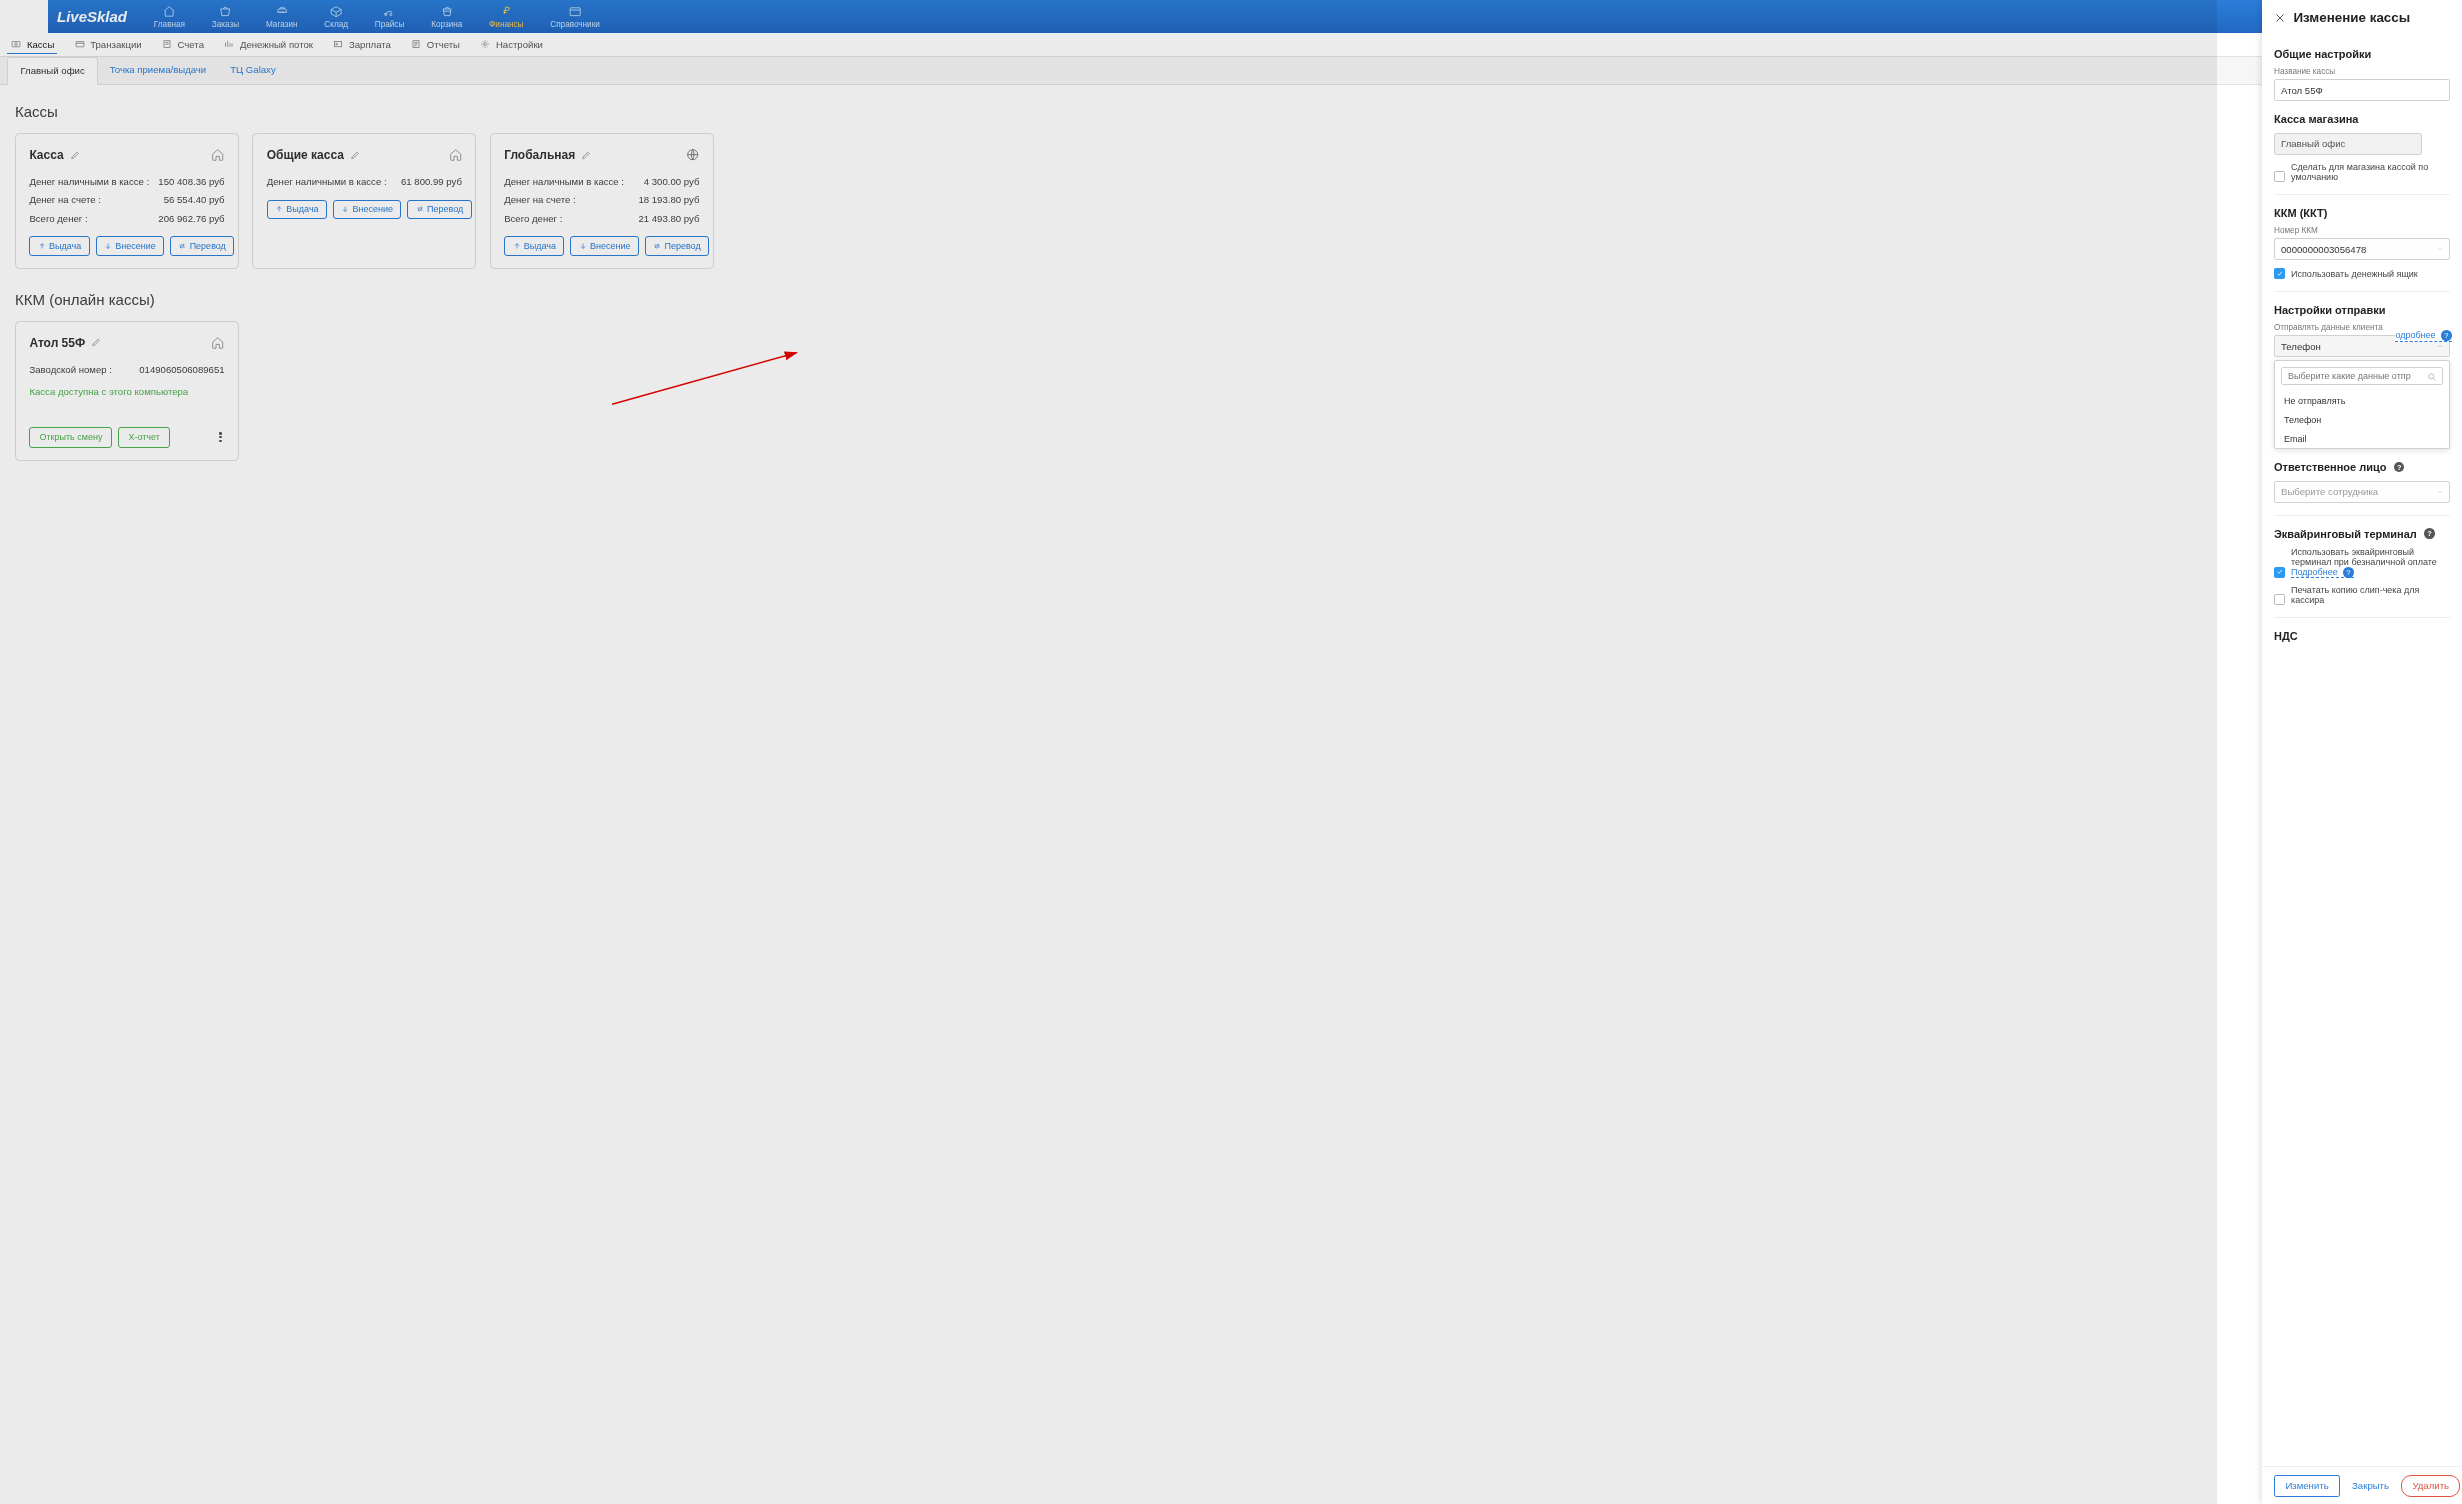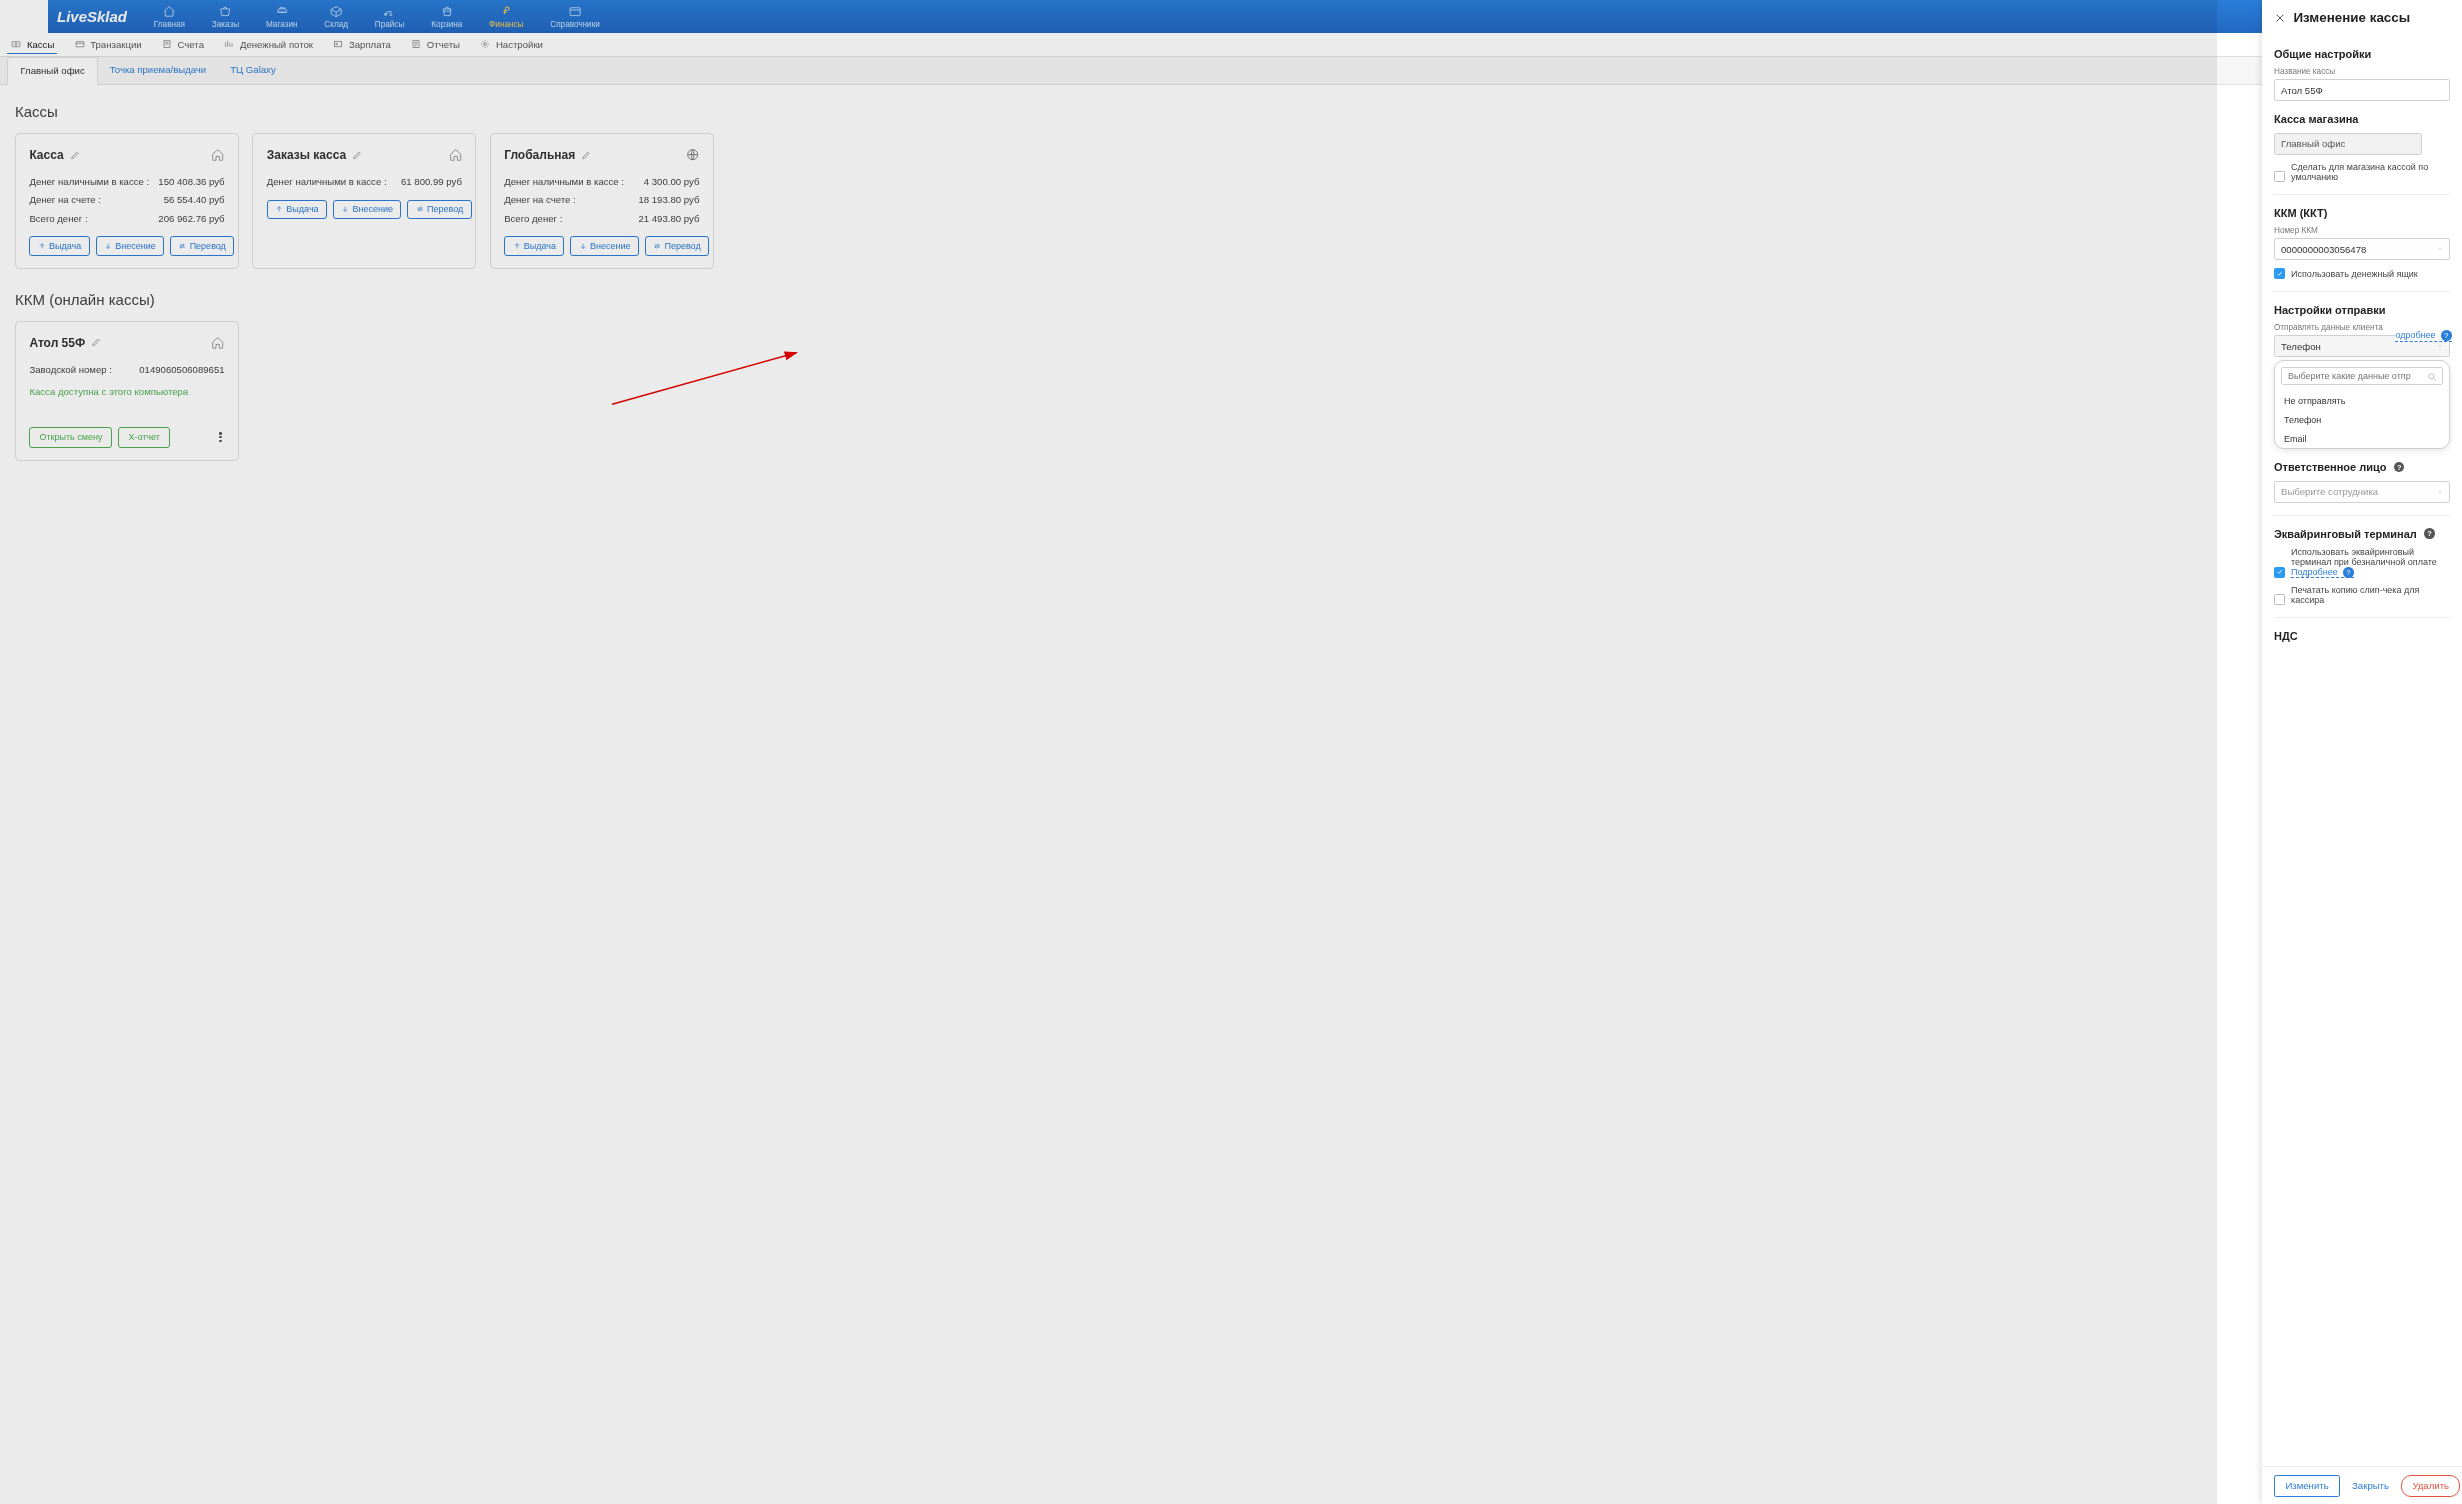--- a/index.html
+++ b/index.html
@@ -48,21 +48,21 @@
 .text-input { width: 100%; border: 0.7px solid #d0d0d0; border-radius: 2.2px; padding: 4.5px 6px; font-size: 9.6px; color: #333; }
 .select-input { width: 100%; border: 0.7px solid #d0d0d0; border-radius: 2.2px; padding: 4.5px 6px; font-size: 9.6px; color: #333; background: #fefefe; display: flex; justify-content: space-between; align-items: center; cursor: pointer; }
 .select-input.disabled { background: #f1f1f1; color: #555; }
 .select-input.placeholder { color: #999; }
 .caret { width: 6px; height: 6px; stroke: #888; fill: none; stroke-width: 1.5; }
 .check-row { display: flex; align-items: flex-end; gap: 6px; font-size: 9px; color: #444; margin-top: 7.4px; }
 .checkbox { width: 11px; height: 11px; border: 0.7px solid #bbb; border-radius: 1.5px; flex-shrink: 0; display:inline-flex; align-items:center; justify-content:center; }
 .checkbox.checked { background: #2b9af3; border-color: #2b9af3; }
 .checkbox.checked svg { stroke:#fff; stroke-width:2.5; fill:none; width:7.4px; height:7.4px; }
 .divider { border-top: 0.7px solid #eee; margin: 12px 0 0; }
-.dropdown-open { border: 0.7px solid #d0d0d0; border-radius: 10px; margin-top: 3px; background:#fff; box-shadow: 0 1.5px 6px rgba(0,0,0,0.1); }
+.dropdown-open { border: 0.7px solid #d0d0d0; border-radius: 2px; margin-top: 3px; background:#fff; box-shadow: 0 1.5px 6px rgba(0,0,0,0.1); }
 .dropdown-search { border: 0.7px solid #d0d0d0; border-radius: 2.2px; margin: 6px; padding: 3px 19px 3px 6px; font-size: 9px; position: relative; }
 .dropdown-search input { border: none; outline: none; width: 100%; font-size: 9px; }
 .search-icon-sm { position: absolute; right: 4.5px; top: 3.7px; width: 10.4px; height: 10.4px; stroke: #aaa; fill: none; stroke-width: 1.8; }
 .dropdown-item { padding: 4.5px 9px; font-size: 9px; cursor: pointer; }
 .link-blue { color: #2b7ed9; text-decoration: none; border-bottom: 0.7px dashed #2b7ed9; font-size: 9px; }
 .help-q { width:10.4px; height:10.4px; border-radius:50%; background:#2b7ed9; color:#fff; font-size:7.4px; display:inline-flex; align-items:center; justify-content:center; margin-left:3px; }
 .panel-footer { border-top: 0.7px solid #eee; padding: 7.4px 12px; display: flex; align-items: center; gap: 12px; }
 .btn-primary-outline { border: 0.7px solid #2b7ed9; color: #2b7ed9; background:#fff; padding: 4.5px 10.4px; border-radius: 2.2px; cursor: pointer; font-size: 9.6px; }
 .btn-link { border:none; background:none; color:#2b7ed9; font-size:9.6px; cursor:pointer; }
 .btn-danger-outline { border: 0.7px solid #e15241; color: #e15241; background:#fff; padding: 4.5px 10.4px; border-radius: 10px; cursor: pointer; font-size: 9.6px; margin-left:auto; }
@@ -219,21 +219,21 @@
               <path d="M12 5v14M6 13l6 6 6-6"></path>
             </svg>Внесение</button>
       <button class="btn-sm"><svg class="btn-icon-sm" viewBox="0 0 24 24">
               <path d="M4 9h14M14 5l4 4-4 4M20 15H6M10 19l-4-4 4-4"></path>
             </svg>Перевод</button>
     </div>
       </div>
       <div class="card">
     <div class="card-header">
       <div class="card-title">
-            <span>Заказы касса</span>
+            <span>Общие касса</span>
         <svg class="edit-icon-sm" viewBox="0 0 24 24">
               <path d="M4 20l4-1 11-11-3-3L5 16l-1 4z"></path>
             </svg>
       </div>
           <svg class="home-icon" viewBox="0 0 24 24">
             <path d="M3 11l9-8 9 8v10a1 1 0 01-1 1h-5v-7h-6v7H4a1 1 0 01-1-1V11z"></path>
           </svg>
     </div>
     <div class="card-row">
           <span>Денег наличными в кассе :</span>

